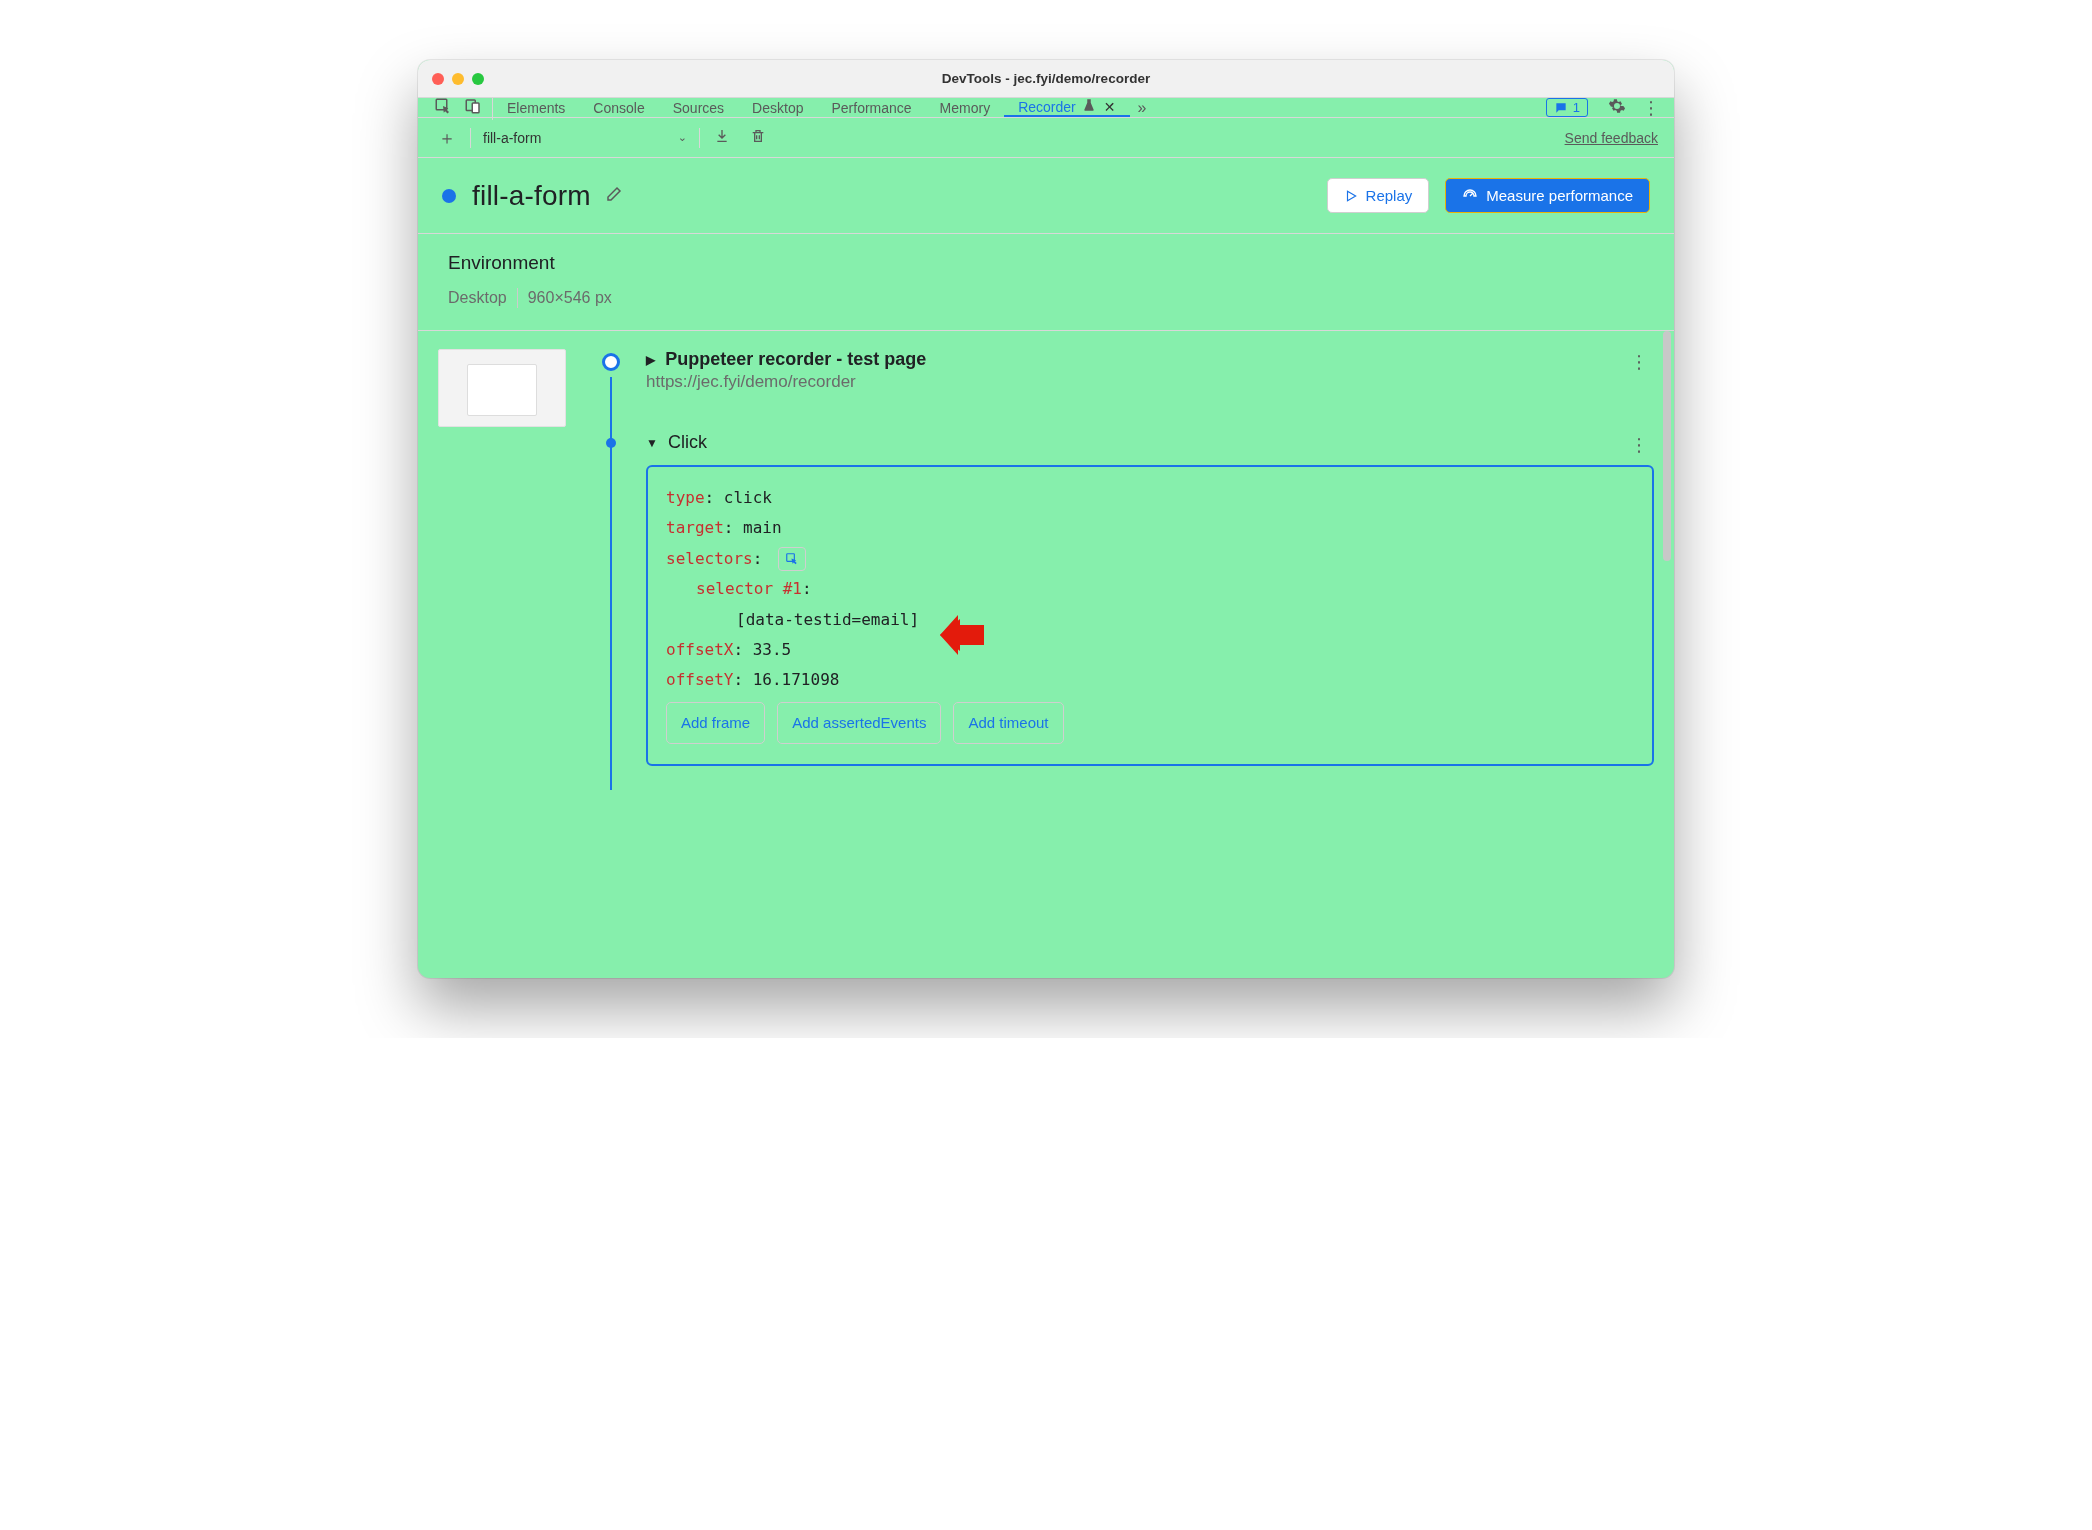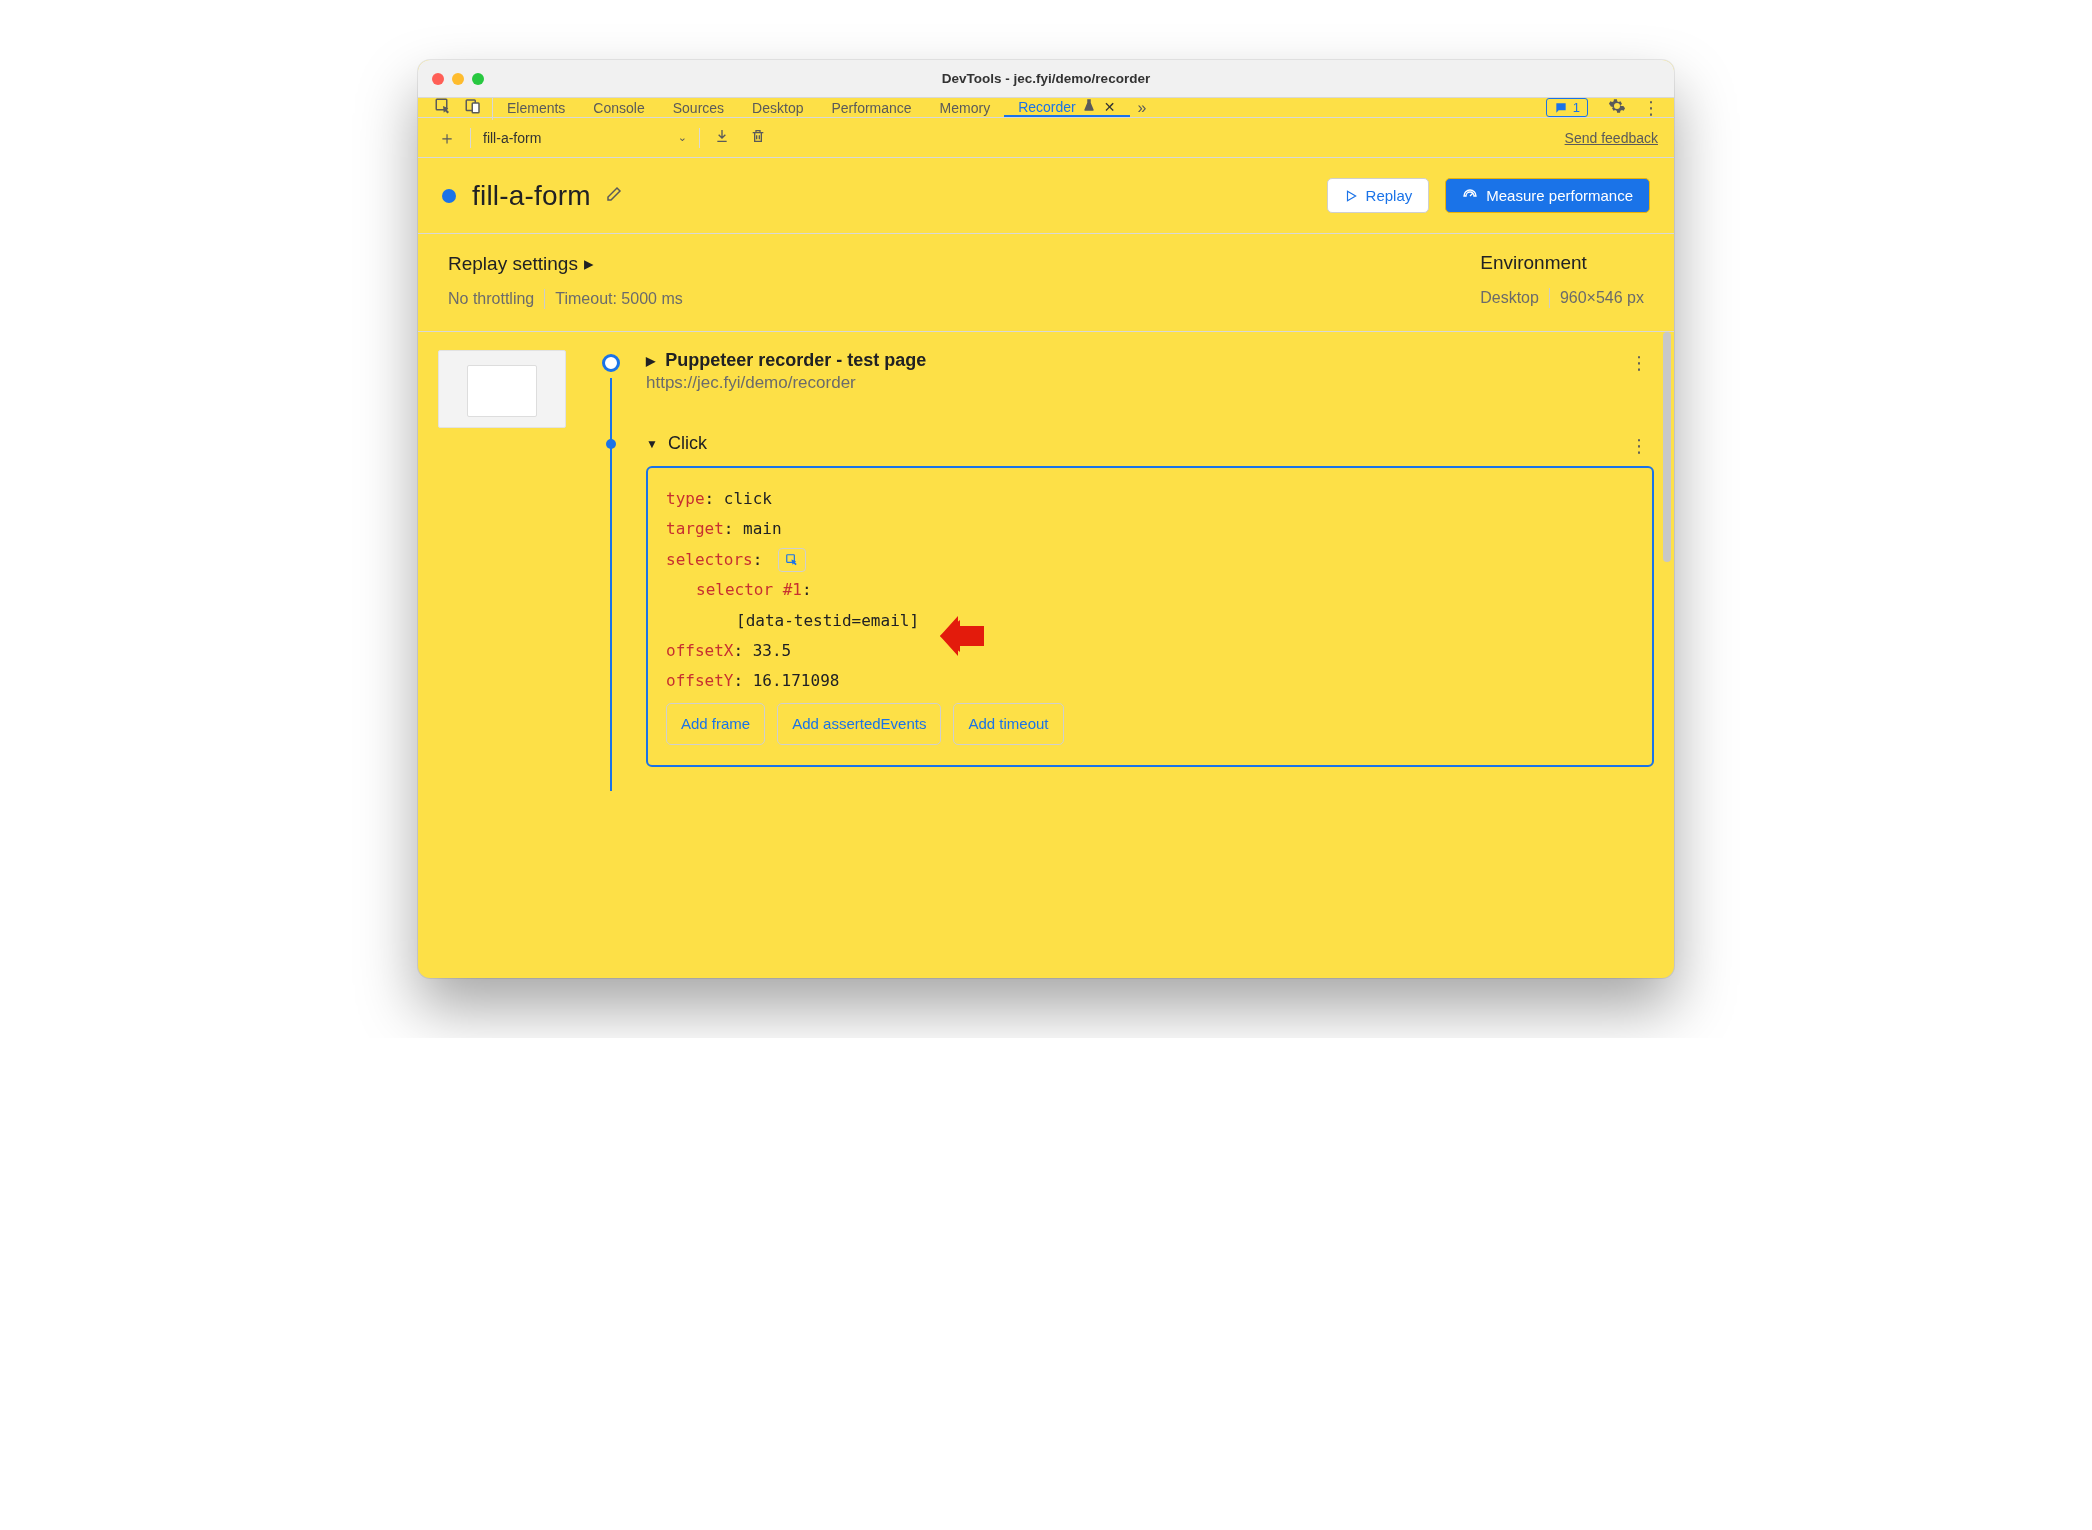--- a/index.html
+++ b/index.html
@@ -1,17 +1,17 @@
 <!DOCTYPE html>
 <html><head>
 <meta charset="utf-8">
 <style>
 * { box-sizing: border-box; margin: 0; padding: 0; }
 body { font-family: -apple-system, BlinkMacSystemFont, "Segoe UI", Helvetica, Arial, sans-serif; background: #fff; }
-.window { width: 1256px; height: 918px; margin: 60px auto; border-radius: 12px; overflow: hidden; box-shadow: 0 0 0 1px rgba(0,0,0,.08), 0 30px 60px rgba(0,0,0,.35); background: #fde047; display: flex; flex-direction: column; position: relative; }
+.window { width: 1256px; height: 918px; margin: 60px auto; border-radius: 12px; overflow: hidden; box-shadow: 0 0 0 1px rgba(0,0,0,.08), 0 30px 60px rgba(0,0,0,.35); background: #86efac; display: flex; flex-direction: column; position: relative; }
 
 
 .titlebar { height: 38px; background: #f1f1f1; display: flex; align-items: center; position: relative; border-bottom: 1px solid #d8d8d8; }
 .traffic { display: flex; gap: 8px; margin-left: 14px; }
 .dot { width: 12px; height: 12px; border-radius: 50%; }
 .dot.red { background:#ff5f57; } .dot.yellow { background:#febc2e; } .dot.green { background:#28c840; }
 .title { position: absolute; left:0; right:0; text-align:center; font-size:13.5px; font-weight:600; color:#333; }
 
 
 .tabs { height: 20px; border-bottom: 1px solid #d8d8d8; display:flex; align-items:center; padding: 0 6px; color:#5a5a5a; font-size:14px; }
@@ -180,31 +180,20 @@
     </div>
     <div class="btn primary">
       <svg width="16" height="16" viewBox="0 0 24 24" fill="none" stroke="#fff" stroke-width="2">
           <path d="M12 3a9 9 0 0 0-9 9h3a6 6 0 0 1 12 0h3a9 9 0 0 0-9-9zM12 12l5-5"></path>
         </svg>
       <span>Measure performance</span>
     </div>
   </div>
 
   <div class="settings">
-    <div class="left">
-      <h3>
-        <span>Replay settings</span>
-        <span>▸</span>
-      </h3>
-      <div class="meta">
-        <span>No throttling</span>
-        <div class="sep"></div>
-        <span>Timeout: 5000 ms</span>
-      </div>
-    </div>
     <div class="right">
       <h3>Environment</h3>
       <div class="meta">
         <span>Desktop</span>
         <div class="sep"></div>
         <span>960×546 px</span>
       </div>
     </div>
   </div>
 

